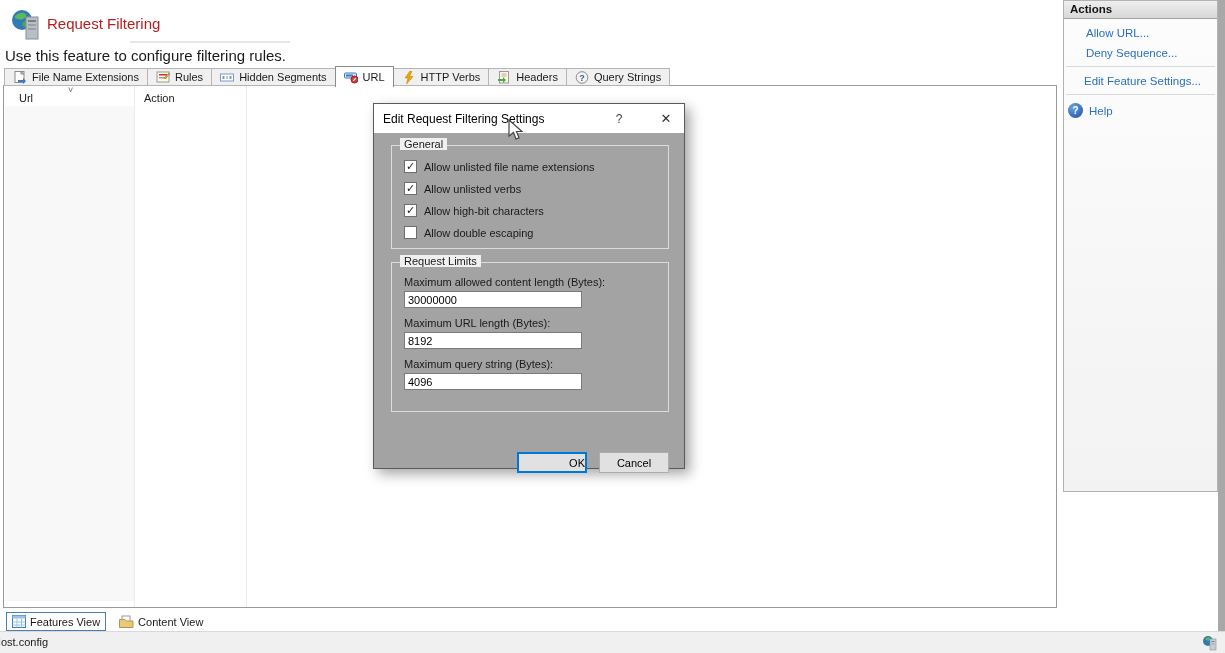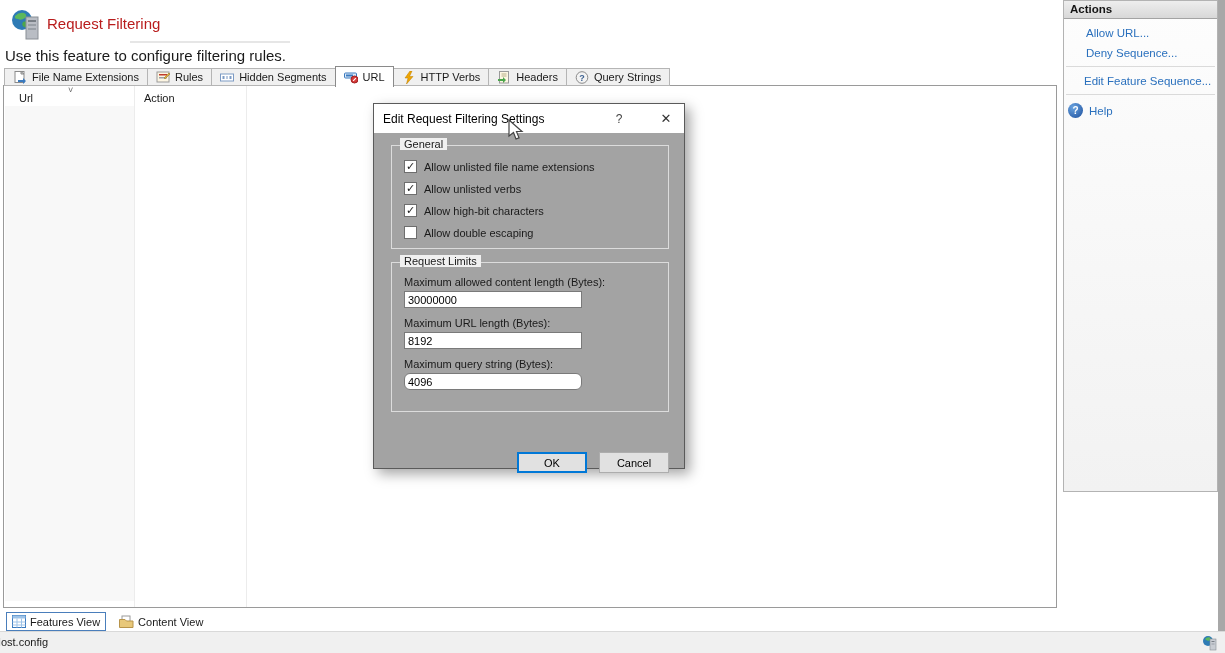--- a/index.html
+++ b/index.html
@@ -66,21 +66,21 @@
   .grp-general { left:17px; top:41px; width:278px; height:104px; }
   .grp-limits  { left:17px; top:158px; width:278px; height:150px; }
   .cb-row { position:absolute; left:12px; display:flex; align-items:center; gap:7px; font-size:11px; color:#1a1a1a; }
   .cb-box { width:13px; height:13px; background:#fff; border:1px solid #6e6e6e; font-size:11px; line-height:11px;
             color:#1c1c1c; display:flex; align-items:center; justify-content:center; cursor:pointer; }
   .fld-label { position:absolute; left:12px; font-size:11px; color:#1a1a1a; }
   .fld-input { position:absolute; left:12px; width:178px; height:17px; border:1px solid #7a7a7a; background:#fff;
                font-family:"Liberation Sans", sans-serif; font-size:11px; padding:0 3px; color:#000; }
   .btn { position:absolute; top:348px; width:70px; height:21px; background:#e1e1e1; border:1px solid #adadad;
          font-family:"Liberation Sans", sans-serif; font-size:11px; color:#000; cursor:pointer; }
-  .btn-ok { left:143px; border:2px solid #0078d7; }
+  .btn-ok { left:143px; border:2px solid #0078d7;text-align:right; }
   .btn-cancel { left:225px; }
 
   .cursor { left:508px; top:119px; width:17px; height:24px; z-index:20; }
 </style>
 </head>
 <body>
 
 <svg class="abs feature-icon" viewBox="0 0 34 32">
   <circle cx="12" cy="11" r="10" fill="#2e7bb5"></circle>
   <path d="M5 7 Q9 3 14 4 Q18 6 15 9 Q11 12 8 10 Q4 10 5 7 Z" fill="#5cb85c"></path>
@@ -194,21 +194,21 @@
     <rect x="9.5" y="8.5" width="3" height="1" fill="#9aa0a7"></rect>
   </svg>
 </div>
 
 <div class="abs right-strip"></div>
 <div class="abs actions-panel">
   <div class="actions-header">Actions</div>
   <div class="action-link">Allow URL...</div>
   <div class="action-link">Deny Sequence...</div>
   <div class="action-sep"></div>
-  <div class="action-link" style="margin-left:20px">Edit Feature Sequence...</div>
+  <div class="action-link" style="margin-left:20px">Edit Feature Settings...</div>
   <div class="action-sep"></div>
   <div class="help-row">
     <span class="help-icon">?</span>
     <span class="help-label">Help</span>
   </div>
 </div>
 
 <div class="abs dialog">
   <div class="dlg-titlebar">
     <div class="dlg-title">Edit Request Filtering Settings</div>
@@ -236,21 +236,21 @@
     </div>
   </div>
 
   <div class="groupbox grp-limits">
     <span class="groupbox-label">Request Limits</span>
     <div class="fld-label" style="top:13px">Maximum allowed content length (Bytes):</div>
     <input class="fld-input" style="top: 28px;" value="30000000">
     <div class="fld-label" style="top:54px">Maximum URL length (Bytes):</div>
     <input class="fld-input" style="top: 69px;" value="8192">
     <div class="fld-label" style="top:95px">Maximum query string (Bytes):</div>
-    <input class="fld-input" style="top: 110px; border-radius: 6px;" value="4096">
+    <input class="fld-input" style="top: 110px;" value="4096">
   </div>
 
   <button class="btn btn-ok">OK</button>
   <button class="btn btn-cancel">Cancel</button>
 </div>
 
 <svg class="abs cursor" viewBox="0 0 17 24">
   <path d="M1 1 L1 17 L5.5 13.5 L8 20 L11 18.8 L8.5 12.5 L14 12.5 Z" fill="#ffffff" stroke="#444444" stroke-width="1.2"></path>
 </svg>
 

